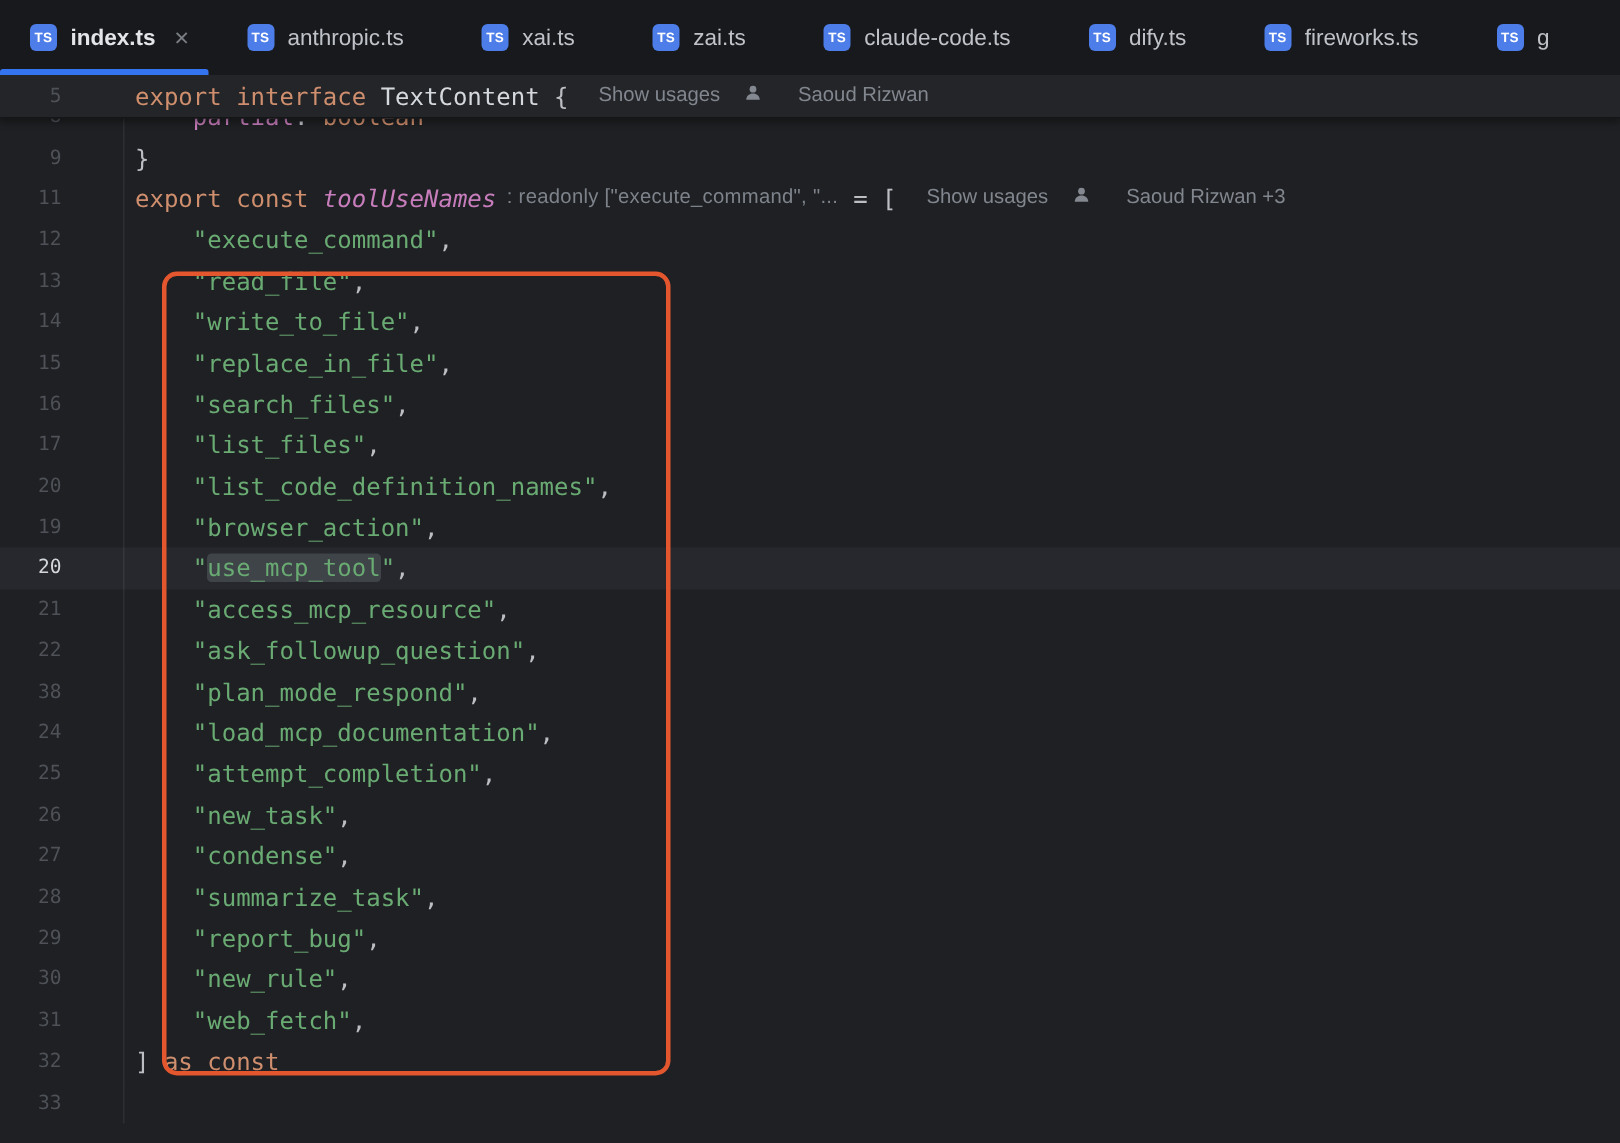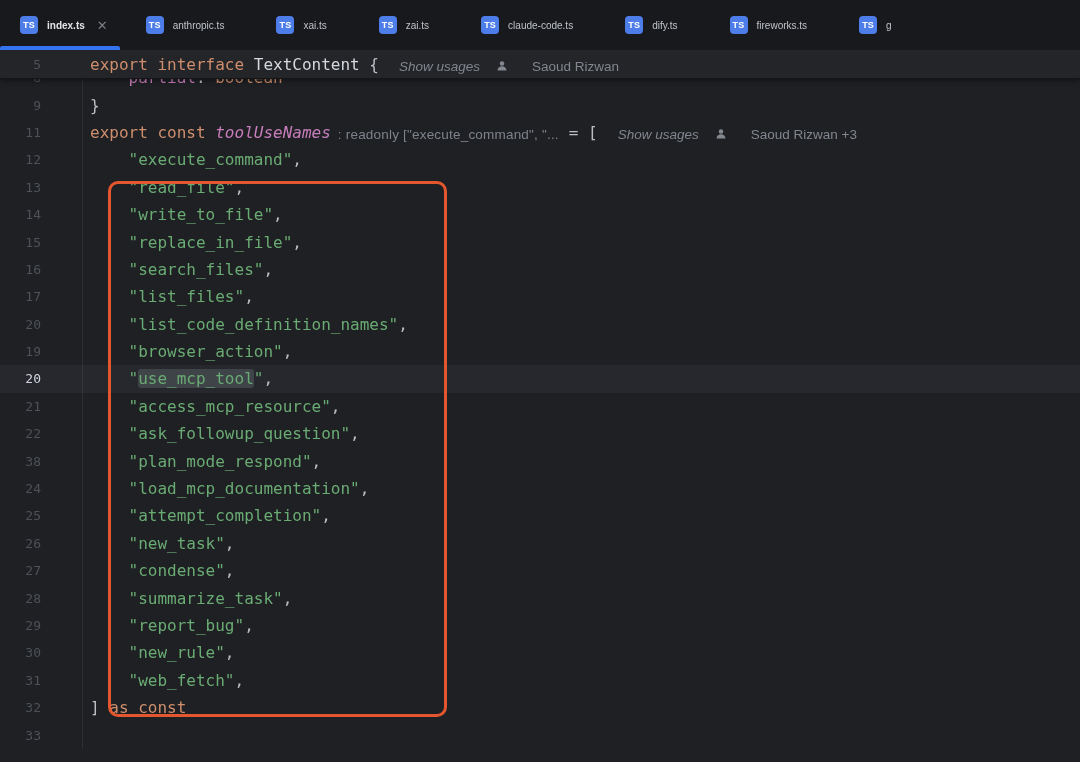--- a/index.html
+++ b/index.html
@@ -15,49 +15,49 @@
   html,body{width:1080px;height:762px;overflow:hidden;}
   body{background:var(--editor-bg);font-family:"Liberation Sans",sans-serif;}
 
   
   .tabbar{height:50px;background:var(--tab-bar-bg);display:flex;align-items:stretch;overflow:hidden;}
   .tab{position:relative;display:flex;align-items:center;padding:0 26px;cursor:default;flex:0 0 auto;justify-content:space-between;}
   .tab.active{padding:0 12px 0 20px;}
   .ts-badge{width:18px;height:18px;border-radius:4px;background:var(--ts-icon-blue);
     color:#fff;font-size:9px;font-weight:bold;display:inline-flex;align-items:center;
     justify-content:center;margin-right:9px;letter-spacing:.2px;flex:0 0 auto;}
-  .tab-label{font-size:10px;color:var(--tab-text);white-space:nowrap;}
+  .tab-label{font-size:15px;color:var(--tab-text);white-space:nowrap;}
   .tab.active .tab-label{color:var(--tab-text-active);font-weight:600;}
   .tab-close{margin-left:12px;color:#7A7E84;font-size:13px;line-height:1;}
   .tab-underline{position:absolute;left:0;right:0;bottom:0;height:4px;
     background:var(--active-tab-underline);border-radius:2px 2px 0 0;}
 
   
   .editor{position:absolute;top:50px;left:0;right:0;bottom:0;background:var(--editor-bg);overflow:hidden;}
   .code-stream{position:absolute;top:14px;left:0;right:0;z-index:1;}
   .line{display:flex;align-items:center;height:27.4px;white-space:pre;
     font-family:"DejaVu Sans Mono",monospace;font-size:16px;}
   .line.current{background:var(--current-line-bg);}
   .gutter{flex:0 0 83px;align-self:stretch;display:flex;align-items:center;
     justify-content:flex-end;padding-right:41px;border-right:1px solid var(--gutter-line);}
   .num{font-family:"DejaVu Sans Mono",monospace;font-size:13px;color:var(--gutter-number);}
   .line.current .num{color:var(--current-line-number);}
-  .code{padding-left:7px;display:flex;align-items:flex-end;min-width:0;}
+  .code{padding-left:7px;display:flex;align-items:flex-start;min-width:0;}
   .tok-kw{color:var(--keyword-orange);}
   .tok-str{color:var(--string-green);}
   .tok-name{color:var(--name-purple);font-style:italic;}
   .tok-prop{color:var(--name-purple);}
   .tok-punct{color:var(--default-text);}
   .tok-type{color:var(--type-white);}
   .tok-inlay{font-family:"Liberation Sans",sans-serif;font-size:13.5px;
     color:var(--inlay-gray);margin:0 10px 0 7px;letter-spacing:.2px;}
   .tok-hl{background:var(--word-highlight);border-radius:3px;}
   .hint{display:inline-flex;align-items:center;margin-left:20px;
     font-family:"Liberation Sans",sans-serif;font-size:13.5px;color:var(--hint-gray);gap:16px;white-space:nowrap;}
-  .usages{cursor:pointer;font-style:italic;}
+  .usages{cursor:pointer;}
   .author{display:inline-flex;align-items:center;gap:24px;cursor:pointer;}
   .author svg{display:block;}
 
   
   .sticky{position:absolute;top:0;left:0;right:0;height:29px;z-index:5;
     background:var(--sticky-bg);border-bottom:1px solid #141517;
     box-shadow:0 2px 5px rgba(0,0,0,.4);display:flex;}
   .sticky .line{flex:1;height:28px;background:transparent;}
   .sticky .gutter{border-right-color:transparent;}
 

